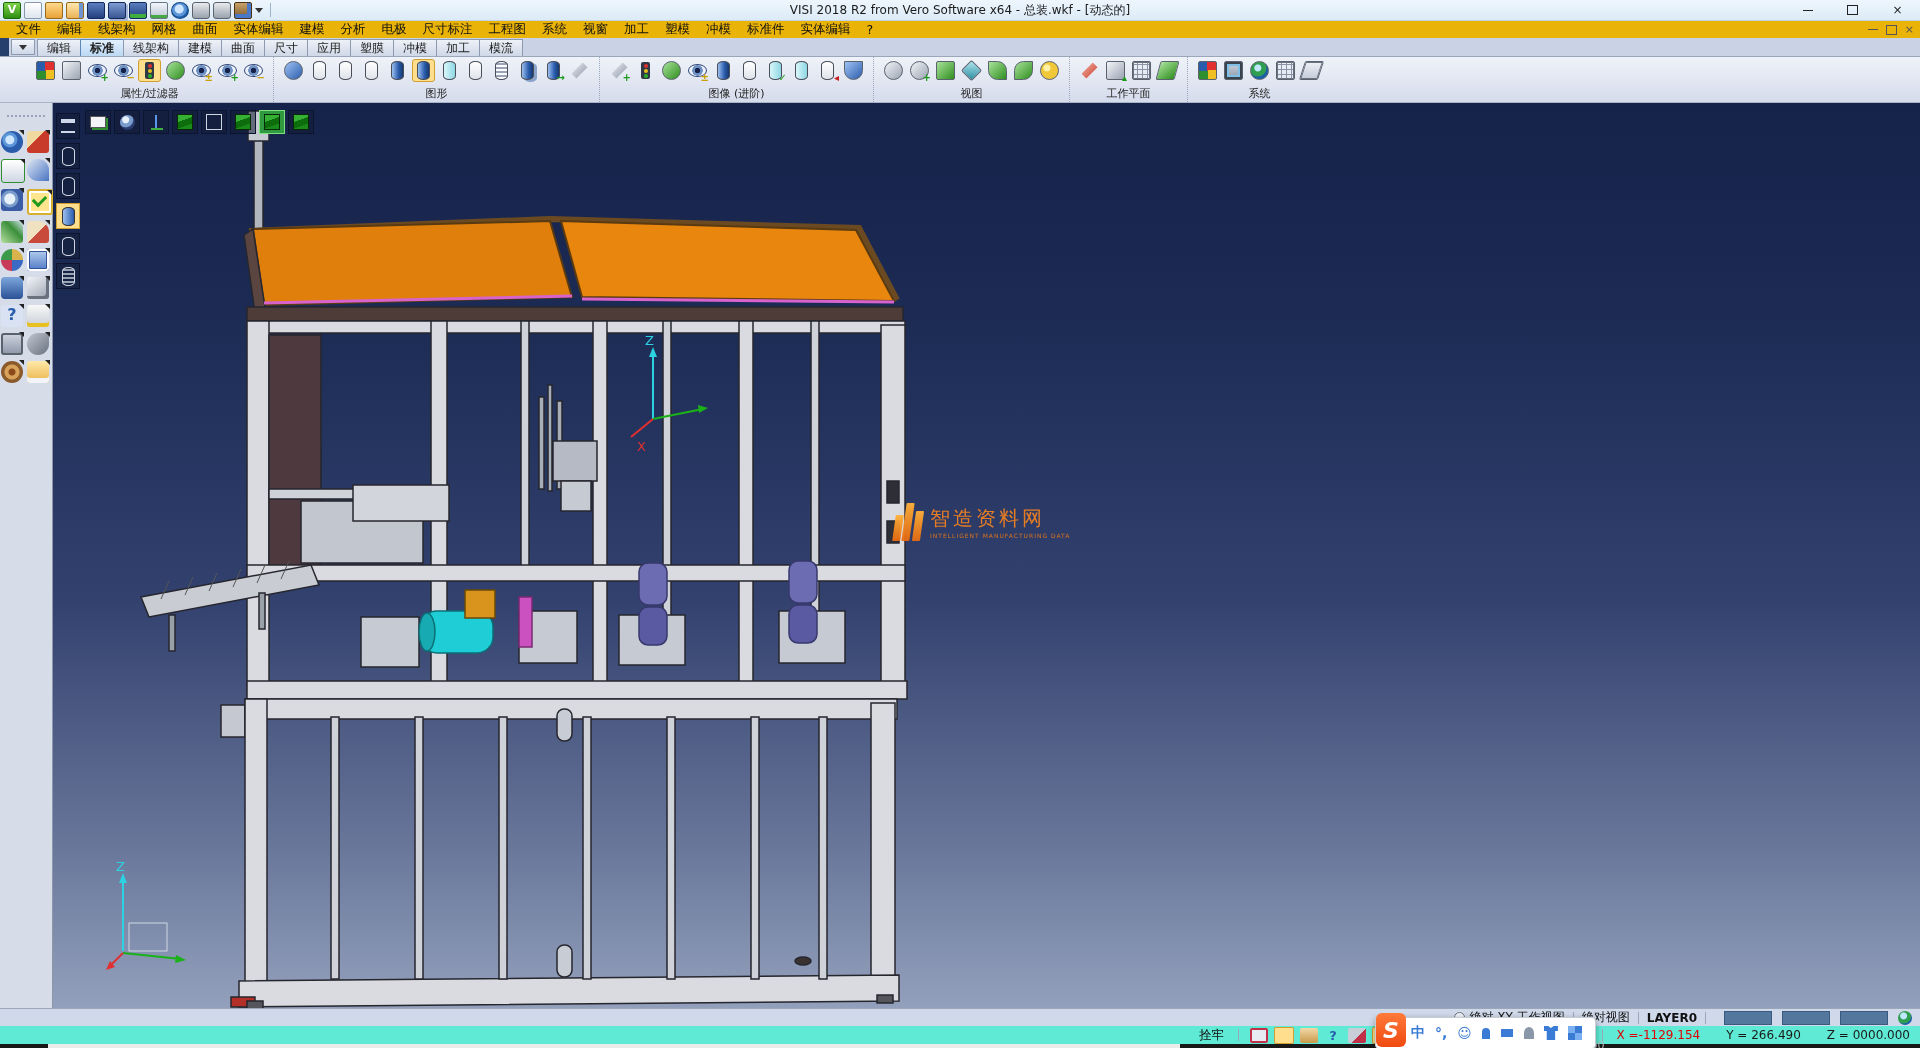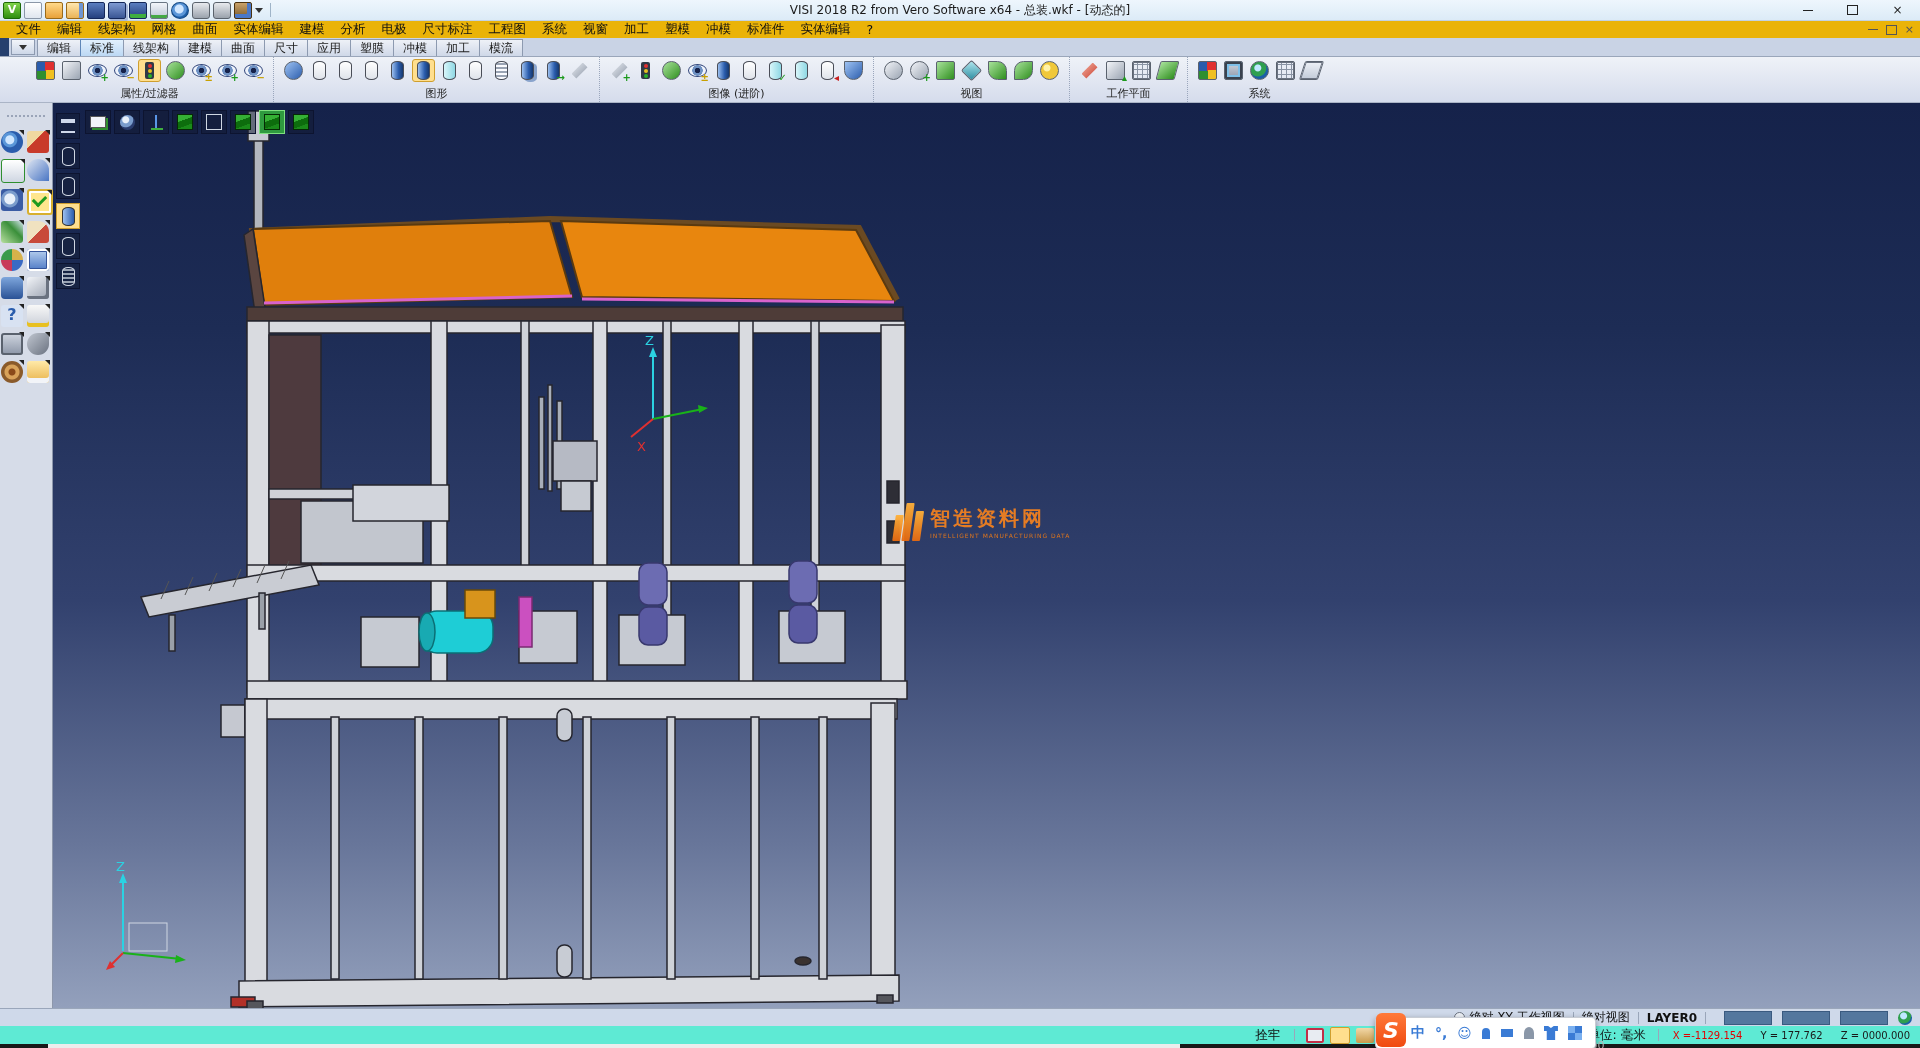--- a/index.html
+++ b/index.html
@@ -37,21 +37,21 @@
   
   .menubar{height:17px;background:#eab308;display:flex;align-items:center;font-size:12.5px;padding-left:8px;position:relative;}
   .menu-item{padding:0 8px;white-space:nowrap;color:#111;}
   .mdi-ctl{margin-left:auto;display:flex;gap:8px;padding-right:6px;align-items:center;color:#555;font-size:11px;}
 
   
   .tabrow{height:18px;background:#c9d3e5;display:flex;align-items:stretch;font-size:12px;border-bottom:1px solid #9aa6ba;}
   .tab-corner{width:9px;background:#26406e;}
   .tab-dd{width:22px;display:flex;align-items:center;justify-content:center;border:1px solid #8d9ab0;background:linear-gradient(#f2f5fa,#cdd7e8);margin:1px 2px;}
   .tab{display:flex;align-items:center;padding:0 9px;border:1px solid #8d9ab0;border-bottom:none;background:linear-gradient(#eef1f7,#cfd8e8);margin-top:1px;margin-right:-1px;color:#222;}
-  .tab.active{background:linear-gradient(#e2f0fd,#bcd8f4);font-weight:normal;border-color:#5f87b8;}
+  .tab.active{background:linear-gradient(#e2f0fd,#bcd8f4);font-weight:bold;border-color:#5f87b8;}
 
   
   .ribbon{height:45px;background:linear-gradient(#eff2f8,#d5dcec);display:flex;align-items:stretch;border-bottom:1px solid #aab4c6;padding-left:26px;}
   .rgroup{display:flex;flex-direction:column;justify-content:space-between;border-left:1px dotted #9aa6bc;padding:2px 8px 0 8px;}
   .rgroup:first-child{border-left:none;}
   .ricons{display:flex;align-items:center;gap:3px;}
   .rlabel{text-align:center;font-size:11px;color:#222;padding:0 0 1px 0;}
 
   
   .chip{width:23px;height:23px;border-radius:3px;position:relative;display:flex;align-items:center;justify-content:center;background:transparent;}
@@ -125,39 +125,39 @@
   .gburger{width:14px;height:10px;border-top:2px solid #cfd8ea;border-bottom:2px solid #cfd8ea;box-shadow:inset 0 5px 0 -3px #cfd8ea;}
   .gcyl{width:11px;height:17px;border:1px solid #cfd6e2;border-radius:6px/4px;background:transparent;}
   .gcyl.fill{background:linear-gradient(90deg,#9cc0f0,#2a5cac);}
   .gcyl.stripe{background:repeating-linear-gradient(0deg,transparent 0 2px,#9aa4b4 2px 4px);}
 
   
   .wmark{position:absolute;left:841px;top:400px;display:flex;align-items:center;gap:8px;opacity:.95;z-index:4;}
   .wm-logo{display:flex;align-items:flex-end;gap:2px;}
   .wm-bar{width:8px;background:linear-gradient(#ffb23a,#e86a10);transform:skewX(-8deg);border-radius:1px;}
   .wm-b1{height:26px;} .wm-b2{height:38px;} .wm-b3{height:30px;}
-  .wm-text .wm-title{font-size:20px;font-weight:bold;color:#f08020;letter-spacing:3px;}
+  .wm-text .wm-title{font-size:20px;font-weight:normal;color:#f08020;letter-spacing:3px;}
   .wm-text .wm-sub{font-size:6px;color:#e87818;letter-spacing:1px;}
 
   
   .status1{height:17px;background:#cfd9ea;border-top:1px solid #9aa6ba;display:flex;align-items:center;justify-content:flex-end;font-size:12px;gap:0;}
   .st-sep{width:1px;height:12px;background:#9aa6ba;margin:0 8px;}
   .st-dot{width:9px;height:9px;border:1px solid #6a7280;border-radius:50%;background:#eef2f8;margin-right:5px;}
   .st-rect{width:46px;height:12px;background:#54779e;border:1px solid #3a5a80;margin-left:10px;}
   .st-globe{width:14px;height:14px;border-radius:50%;background:radial-gradient(circle at 40% 35%,#bfe8ff 0 3px,#2f9f4f 4px 7px,#1a5fa8 8px);margin:0 8px 0 10px;}
   .status2{height:18px;background:#5eead4;display:flex;align-items:center;justify-content:flex-end;font-size:12.5px;position:relative;}
   .st-chip{width:18px;height:15px;border-radius:2px;margin:0 3px;}
   .st-chip.hl2{background:#ffdf8e;border:1px solid #cf9f2f;}
   .c-recycle{background:#e8ecf2;box-shadow:inset 0 0 0 2px #c03048;}
   .c-wand{background:linear-gradient(135deg,#e8d24a,#b06ad4);}
   .c-stamp{background:linear-gradient(#f2d8a8,#c89a4a);}
   .c-q{color:#2a5cac;font-weight:bold;font-size:13px;text-align:center;line-height:15px;background:transparent;}
   .c-export{background:linear-gradient(135deg,#c8cdd8 55%,#c03048 56%);}
   .c-pcube{background:linear-gradient(160deg,#b24ad8 40%,#4a66d8 41% 70%,#7a8ae8 71%);}
-  .coords{display:flex;gap:18px;padding:0 10px 0 6px;font-size:10px;white-space:nowrap;}
+  .coords{display:flex;gap:26px;padding:0 10px 0 6px;font-size:12px;white-space:nowrap;}
   .cx{color:#e00000;} .cy,.cz{color:#1a1a1a;}
   .units{padding:0 4px;white-space:nowrap;}
   .lock-label{padding:0 6px;}
   .scale-info{color:#333;white-space:nowrap;padding:0 4px;}
 
   
   .ime{position:absolute;left:1375px;top:-9px;height:30px;background:#fff;border:1px solid #c8ccd4;border-radius:4px;
        box-shadow:0 2px 6px rgba(0,0,0,.35);display:flex;align-items:center;padding:0 8px 0 0;z-index:20;}
   .ime-logo{width:30px;height:34px;margin-top:-6px;background:linear-gradient(#ff7a3a,#f04a10);border-radius:6px;color:#fff;
             font-weight:bold;font-size:22px;display:flex;align-items:center;justify-content:center;font-style:italic;}
@@ -652,21 +652,21 @@
     <span class="st-chip c-stamp"></span>
     <span class="st-chip c-q">?</span>
     <span class="st-chip c-export"></span>
     <span class="st-chip hl2 c-pcube"></span>
     <span class="scale-info">E3: 1.00 P3: 1.00</span>
     <span class="st-sep"></span>
     <span class="units">单位: 毫米</span>
     <span class="st-sep"></span>
     <span class="coords">
       <span class="cx">X =-1129.154</span>
-      <span class="cy">Y = 177.762</span>
+      <span class="cy">Y = 266.490</span>
       <span class="cz">Z = 0000.000</span>
     </span>
 
     <div class="ime">
       <span class="ime-logo">S</span>
       <span class="ime-btn">中</span>
       <span class="ime-btn">°,</span>
       <span class="ime-btn">☺</span>
       <span class="ime-ic i-mic"></span>
       <span class="ime-ic i-kbd"></span>

